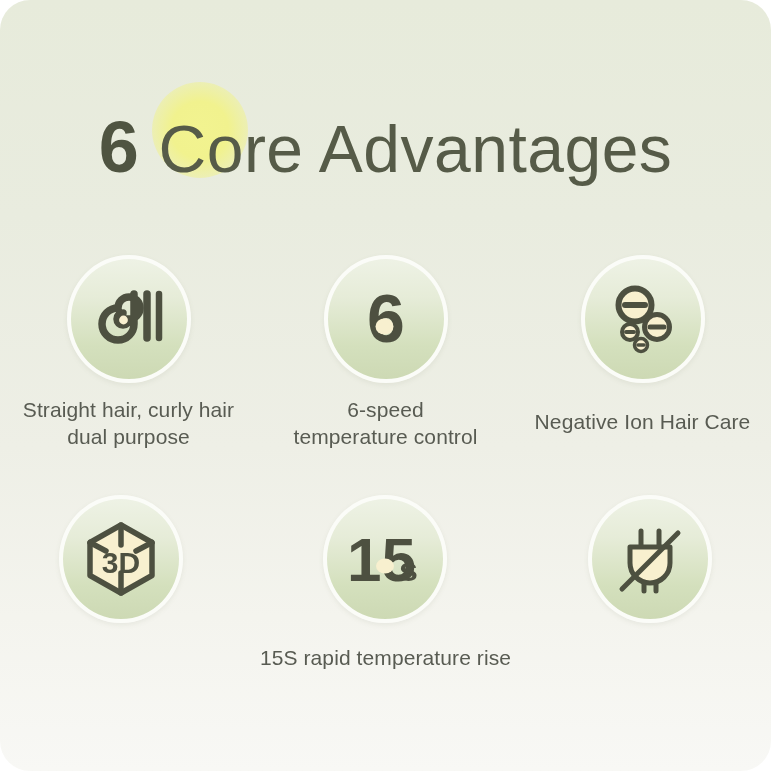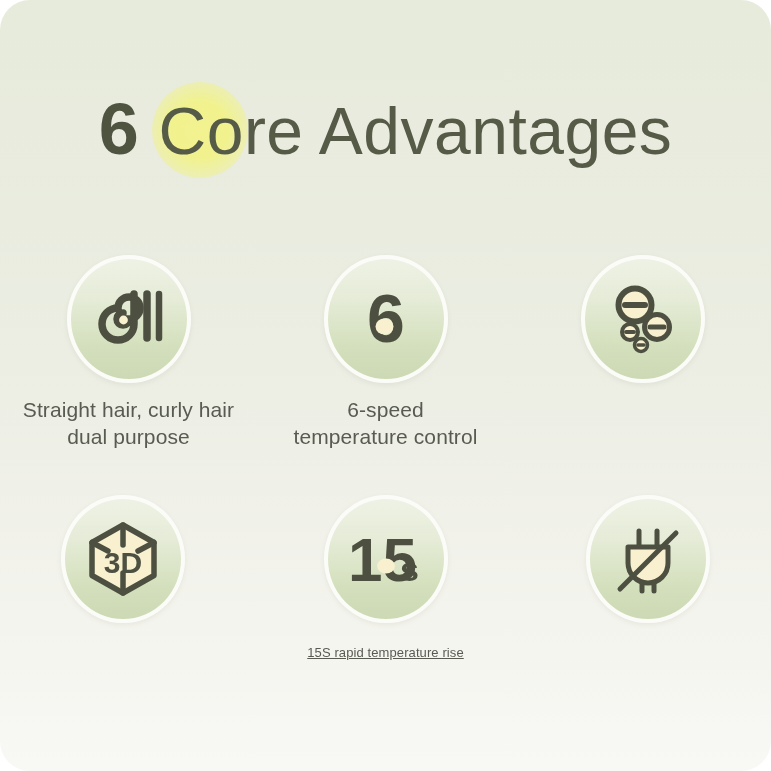--- a/index.html
+++ b/index.html
@@ -25,21 +25,21 @@
   }
 
   
   #title-row {
     position: absolute;
     left: 0;
     top: 88px;
     width: 771px;
     height: 100px;
     display: flex;
-    align-items: flex-start;
+    align-items: flex-end;
     justify-content: center;
   }
   #title-highlight {
     position: absolute;
     left: 152px;
     top: -6px;
     width: 96px;
     height: 96px;
     border-radius: 50%;
     background: radial-gradient(circle at 50% 50%, #f2f390 0%, #f1f28e 42%, rgba(240,242,140,0.55) 68%, rgba(238,240,150,0.10) 88%, rgba(238,240,150,0) 100%);
@@ -97,21 +97,21 @@
     text-align: center;
     color: #585b52;
     line-height: 1.28;
     font-size: 21px;
     white-space: pre-line;
     letter-spacing: 0.1px;
   }
   .caption.wide { white-space: nowrap; }
   .caption.lower { margin-top: 26px; }
   .caption.r2 { margin-top: 22px; font-size: 21px; white-space: nowrap; }
-  .caption.r2.small { font-size: 13px; text-decoration: underline; }
+  .caption.r2.small { font-size: 21px; }
 </style>
 </head>
 <body>
 
 <div id="card">
 
   <div id="title-row">
     <div id="title-highlight"></div>
     <div id="title-text"><span class="big6">6</span><span> Core Advantages</span></div>
   </div>
@@ -153,20 +153,21 @@
             <line x1="22" y1="26" x2="42" y2="26" stroke-width="6"></line>
             <circle cx="54" cy="48" r="12.5" stroke-width="5"></circle>
             <line x1="47" y1="48" x2="61" y2="48" stroke-width="5"></line>
             <circle cx="27" cy="53" r="8" stroke-width="4"></circle>
             <line x1="23" y1="53" x2="31" y2="53" stroke-width="4"></line>
             <circle cx="38" cy="66" r="6.5" stroke-width="3.5"></circle>
             <line x1="35" y1="66" x2="41" y2="66" stroke-width="3.5"></line>
           </g>
         </svg>
       </div>
+      <div class="caption lower wide">Negative Ion Hair Care</div>
     </div>
   </div>
 
   <div class="row" id="row-2">
 
     <div class="cell">
       <div class="badge">
         <svg width="82" height="82" viewBox="0 0 82 82">
           <polygon points="41,7 72,24.5 72,57.5 41,75 10,57.5 10,24.5" fill="#f8f0cf" stroke="#4d5040" stroke-width="5.5" stroke-linejoin="round"></polygon>
           <line x1="41" y1="7" x2="41" y2="27" stroke="#4d5040" stroke-width="5.5" stroke-linecap="round"></line>

